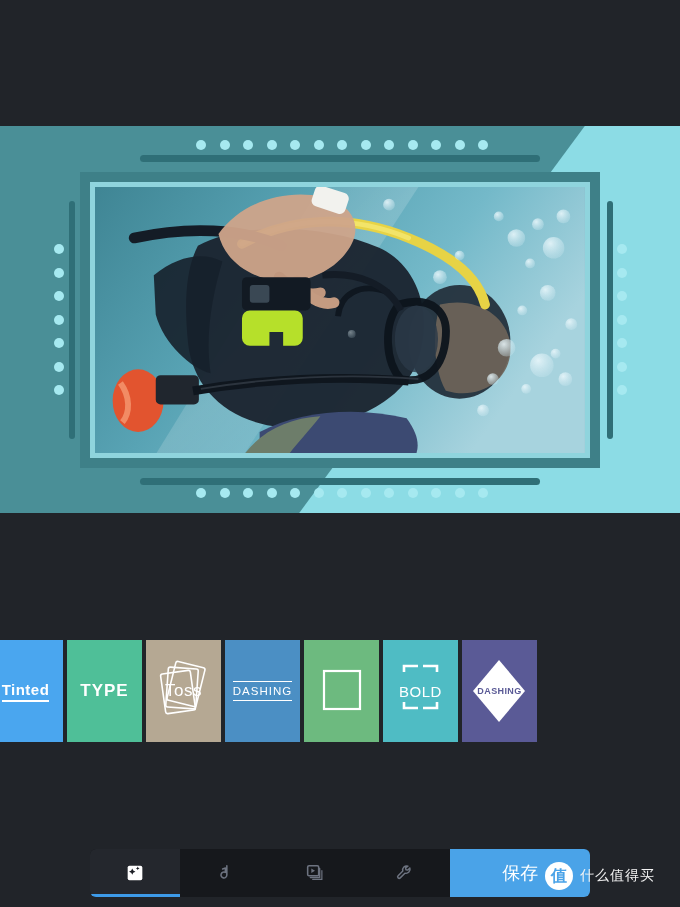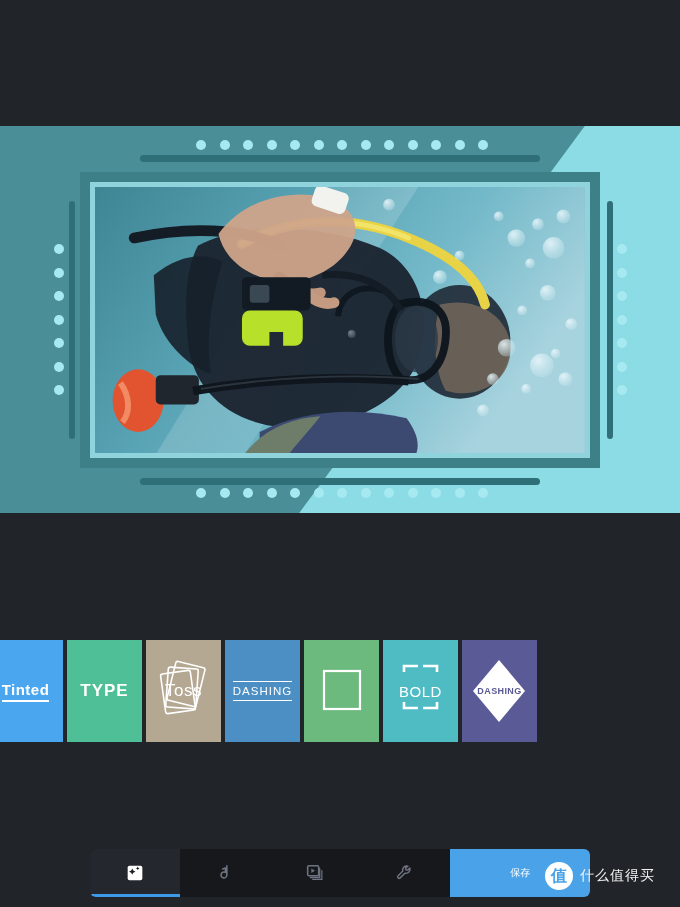--- a/index.html
+++ b/index.html
@@ -110,21 +110,21 @@
     display: flex; align-items: center; justify-content: center;
     background: #16181c;
   }
   .nav-item.active { background: #24272d; }
   .nav-item.active::after {
     content: ""; position: absolute; left: 0; right: 0; bottom: 0;
     height: 3px; background: #3d9ae8;
   }
   .nav-item.save {
     flex: 1.55; background: #4aa3e8;
-    color: #fff; font-size: 10px;
+    color: #fff; font-size: 18px;
   }
   .nav-icon { width: 22px; height: 22px; display: block; }
 
   
   .watermark {
     position: absolute; left: 545px; top: 862px;
     display: flex; align-items: center; gap: 7px;
   }
   .wm-badge {
     width: 28px; height: 28px; border-radius: 50%;

